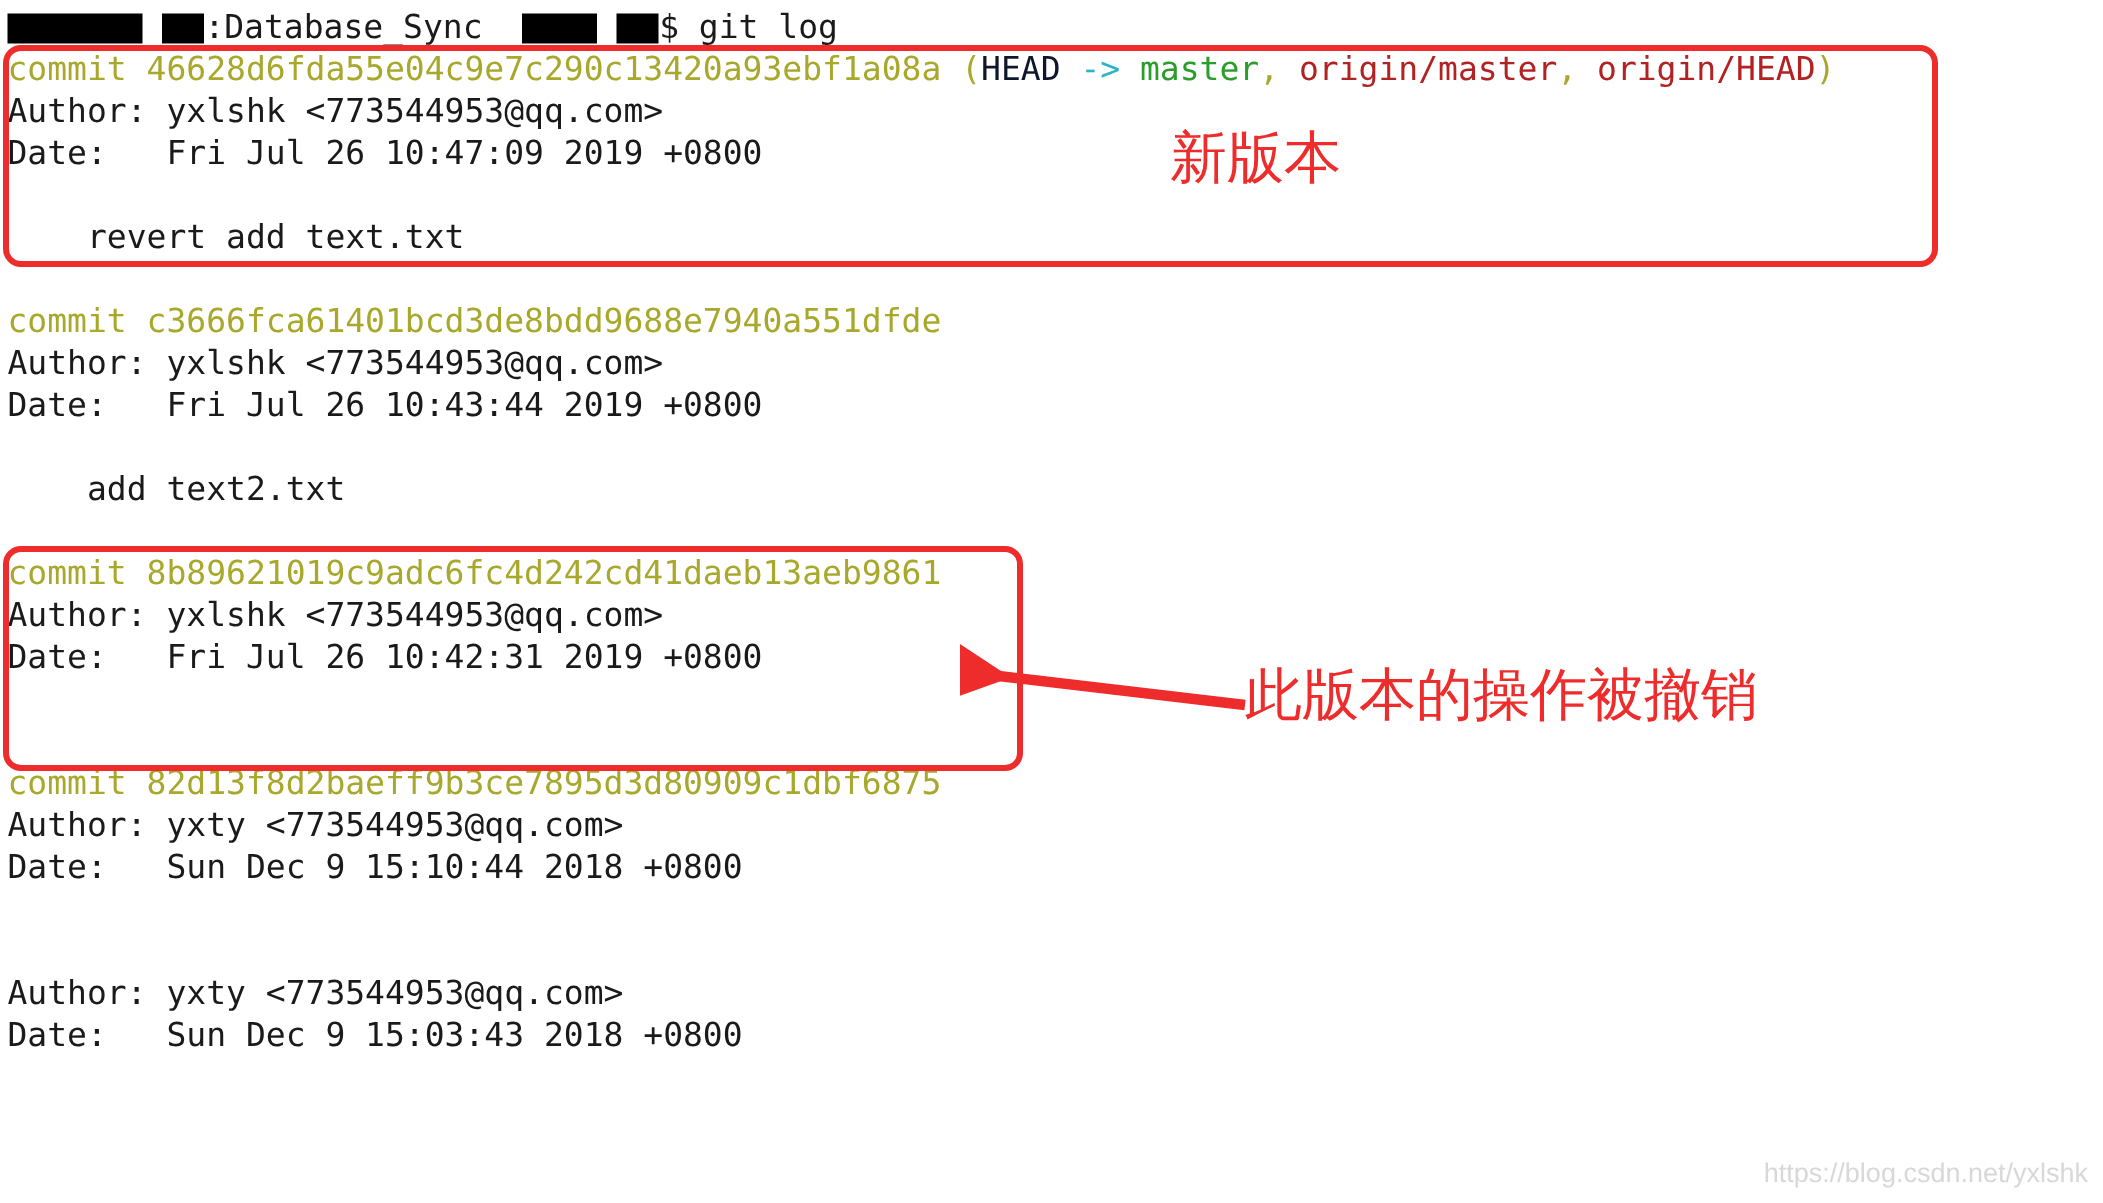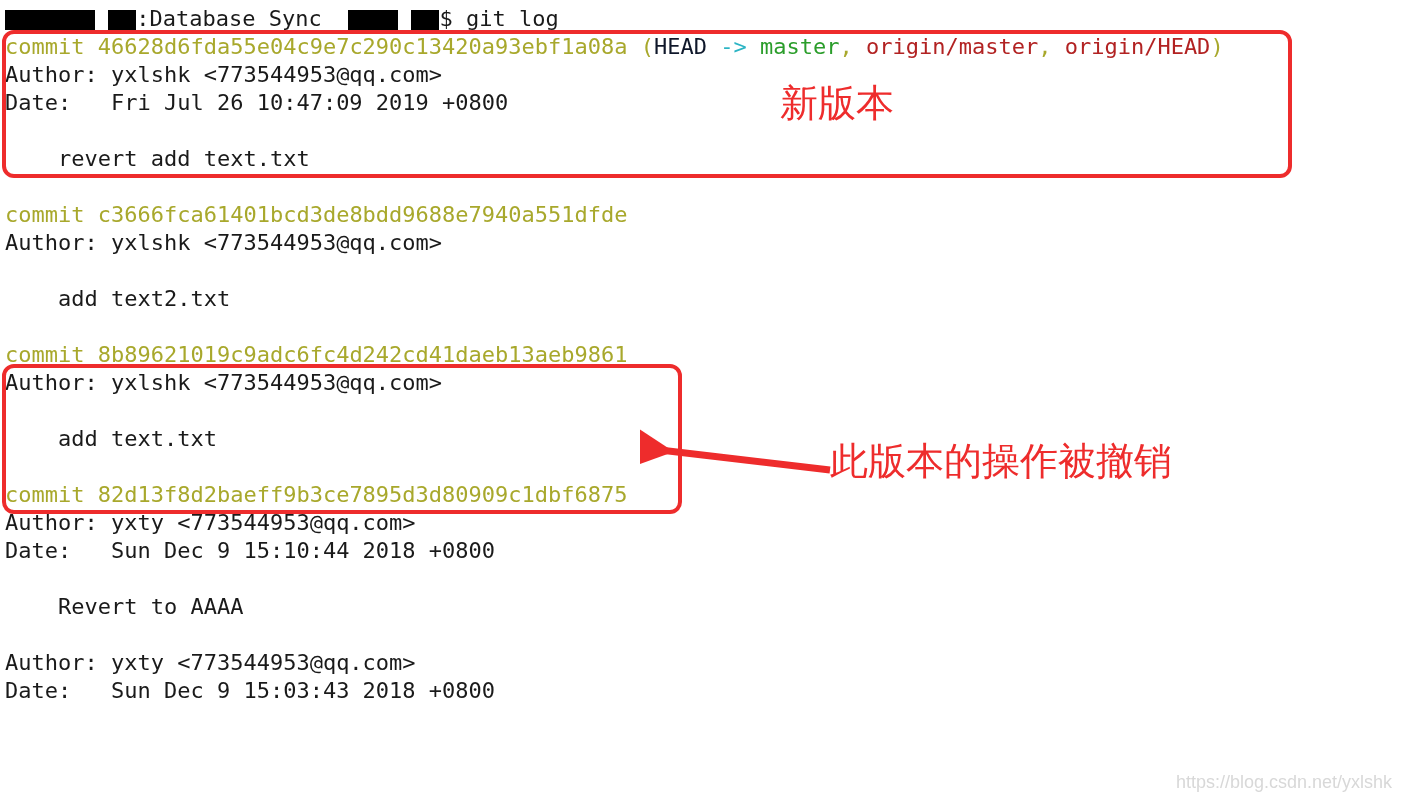--- a/index.html
+++ b/index.html
@@ -27,21 +27,21 @@
       position: absolute;
       border: 4px solid #ee2c2c;
       border-radius: 12px;
       pointer-events: none;
     }
     #box1 { left: 2px; top: 30px; width: 1290px; height: 148px; }
     #box2 { left: 2px; top: 364px; width: 680px; height: 150px; }
     .annotation {
       position: absolute;
       color: #ee2c2c;
-      font-family: Liberation Mono, monospace;
+      font-family: Liberation Serif, serif;
       font-size: 38px;
       font-weight: 400;
       text-align: center;
     }
     #anno1 { left: 780px; top: 92px; }
     #anno2 { left: 830px; top: 450px; }
     .arrow-svg { position: absolute; left: 640px; top: 420px; width: 200px; height: 80px; }
     .watermark {
       position: absolute;
       right: 10px;
@@ -64,35 +64,35 @@
 
 <div class="term-line"><span class="commit-hash"><span>commit </span><span>46628d6fda55e04c9e7c290c13420a93ebf1a08a</span></span> <span class="paren">(</span><span class="head">HEAD</span><span class="arrow"> -&gt; </span><span class="branch">master</span><span class="comma">, </span><span class="remote">origin/master</span><span class="comma">, </span><span class="remote">origin/HEAD</span><span class="paren">)</span></div>
 <div class="term-line">Author: yxlshk &lt;773544953@qq.com&gt;</div>
 <div class="term-line">Date:   Fri Jul 26 10:47:09 2019 +0800</div>
 <div class="term-line">&nbsp;</div>
 <div class="term-line">    revert add text.txt</div>
 <div class="term-line">&nbsp;</div>
 
 <div class="term-line"><span class="commit-hash"><span>commit </span><span>c3666fca61401bcd3de8bdd9688e7940a551dfde</span></span></div>
 <div class="term-line">Author: yxlshk &lt;773544953@qq.com&gt;</div>
+<div class="term-line">Date:   Fri Jul 26 10:43:44 2019 +0800</div>
 <div class="term-line">&nbsp;</div>
 <div class="term-line">    add text2.txt</div>
 <div class="term-line">&nbsp;</div>
 
 <div class="term-line"><span class="commit-hash"><span>commit </span><span>8b89621019c9adc6fc4d242cd41daeb13aeb9861</span></span></div>
 <div class="term-line">Author: yxlshk &lt;773544953@qq.com&gt;</div>
+<div class="term-line">Date:   Fri Jul 26 10:42:31 2019 +0800</div>
 <div class="term-line">&nbsp;</div>
-<div class="term-line">    add text.txt</div>
 <div class="term-line">&nbsp;</div>
 
 <div class="term-line"><span class="commit-hash"><span>commit </span><span>82d13f8d2baeff9b3ce7895d3d80909c1dbf6875</span></span></div>
 <div class="term-line">Author: yxty &lt;773544953@qq.com&gt;</div>
 <div class="term-line">Date:   Sun Dec 9 15:10:44 2018 +0800</div>
 <div class="term-line">&nbsp;</div>
-<div class="term-line">    Revert to AAAA</div>
 <div class="term-line">&nbsp;</div>
 
 <div class="term-line">Author: yxty &lt;773544953@qq.com&gt;</div>
 <div class="term-line">Date:   Sun Dec 9 15:03:43 2018 +0800</div>
 </div>
 
 <div id="box1" class="box"></div>
 <div id="box2" class="box"></div>
 
 <div id="anno1" class="annotation">新版本</div>

